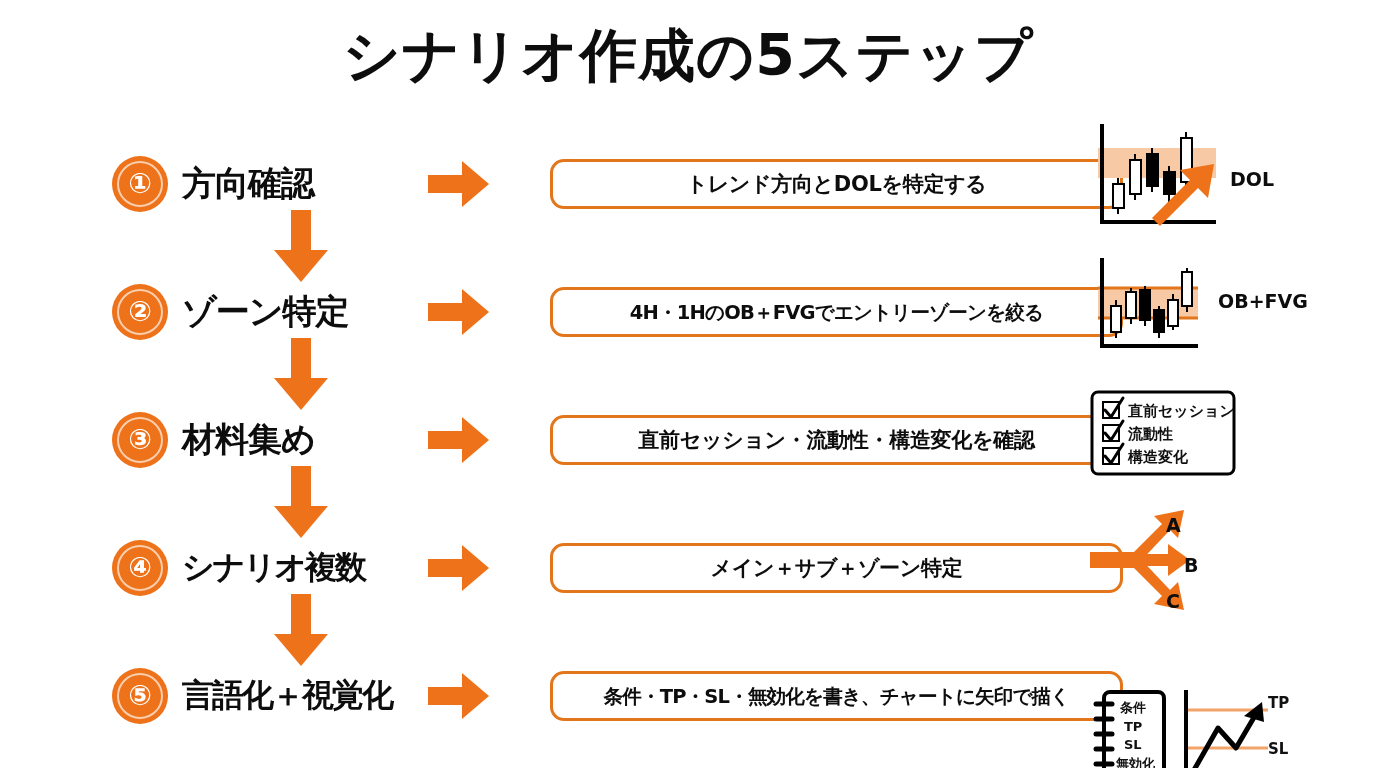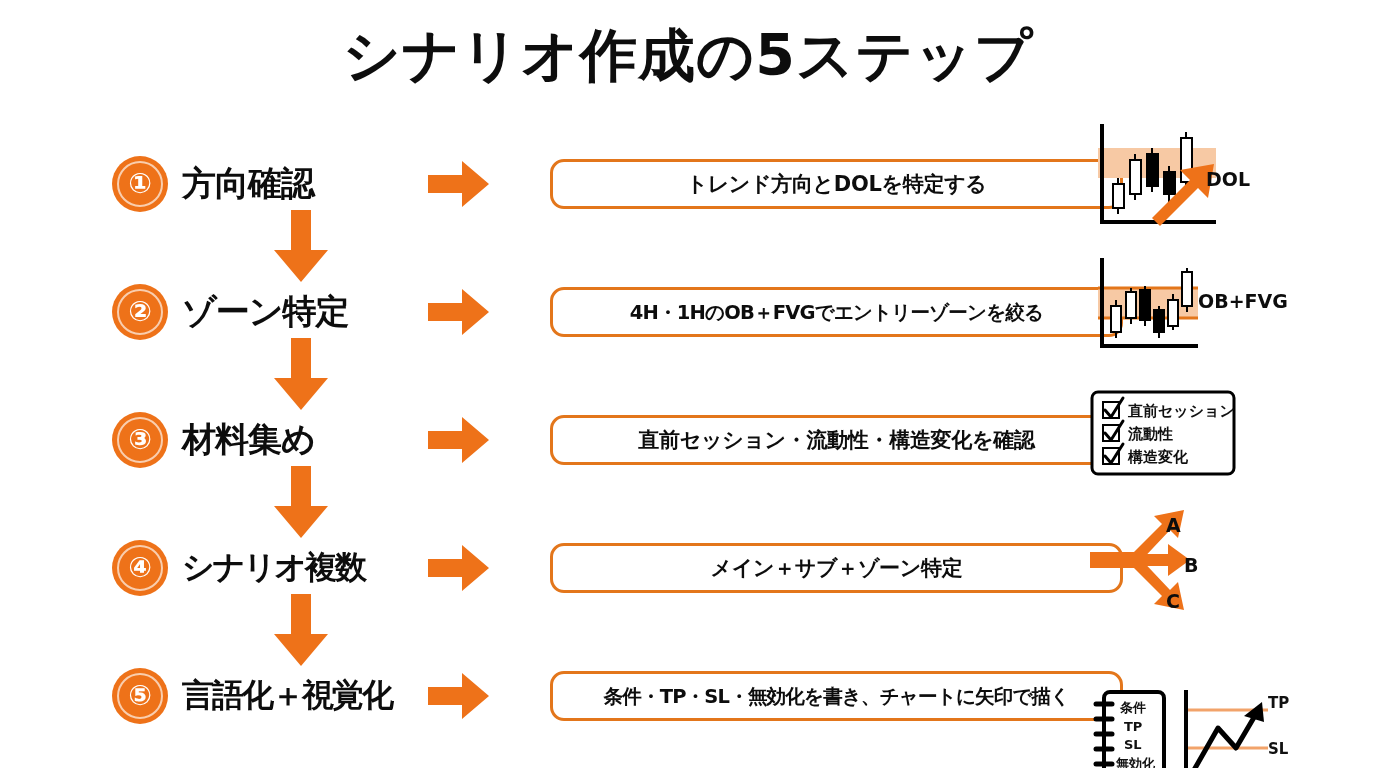--- a/index.html
+++ b/index.html
@@ -272,21 +272,21 @@
         <rect x="57" y="34" width="11" height="32" fill="#000"></rect>
       <line x1="79" y1="46" x2="79" y2="82"></line>
         <rect x="74" y="52" width="11" height="22" fill="#000"></rect>
       <line x1="96" y1="12" x2="96" y2="68"></line>
         <rect x="91" y="18" width="11" height="44"></rect>
     </g>
     <g fill="#EE7219">
       <polygon points="62,98 100,60 90,50 124,44 118,78 108,68 70,106"></polygon>
     </g>
   </svg>
-  <div class="icon-label" style="left:116px; top:48px;">DOL</div>
+  <div class="icon-label" style="left:140px; top:48px;">DOL</div>
 </div>
 
 <div class="icon-cell i1">
   <svg width="130" height="100" viewBox="0 0 130 100">
     <rect x="8" y="34" width="100" height="30" fill="#F7C9A4"></rect>
     <line x1="8" y1="34" x2="108" y2="34" stroke="#E3761B" stroke-width="3"></line>
     <line x1="8" y1="64" x2="108" y2="64" stroke="#E3761B" stroke-width="3"></line>
     <line x1="12" y1="4" x2="12" y2="94" stroke="#000" stroke-width="4"></line>
     <line x1="10" y1="92" x2="108" y2="92" stroke="#000" stroke-width="4"></line>
     <g stroke="#000" stroke-width="2" fill="#fff">
@@ -297,21 +297,21 @@
       <line x1="55" y1="32" x2="55" y2="72"></line>
         <rect x="50" y="36" width="10" height="30" fill="#000"></rect>
       <line x1="69" y1="52" x2="69" y2="84"></line>
         <rect x="64" y="56" width="10" height="22" fill="#000"></rect>
       <line x1="83" y1="40" x2="83" y2="76"></line>
         <rect x="78" y="46" width="10" height="26"></rect>
       <line x1="97" y1="14" x2="97" y2="58"></line>
         <rect x="92" y="18" width="10" height="34"></rect>
     </g>
   </svg>
-  <div class="icon-label" style="left:108px; top:36px;">OB+FVG</div>
+  <div class="icon-label" style="left:128px; top:36px;">OB+FVG</div>
 </div>
 
 <div class="icon-cell i2">
   <svg width="146" height="86" viewBox="0 0 146 86">
     <rect x="2" y="2" width="142" height="82" rx="6" fill="#fff" stroke="#000" stroke-width="3"></rect>
     <g stroke="#000" stroke-width="2" fill="#fff">
       <rect x="13" y="12" width="16" height="16"></rect>
       <rect x="13" y="35" width="16" height="16"></rect>
       <rect x="13" y="58" width="16" height="16"></rect>
     </g>

